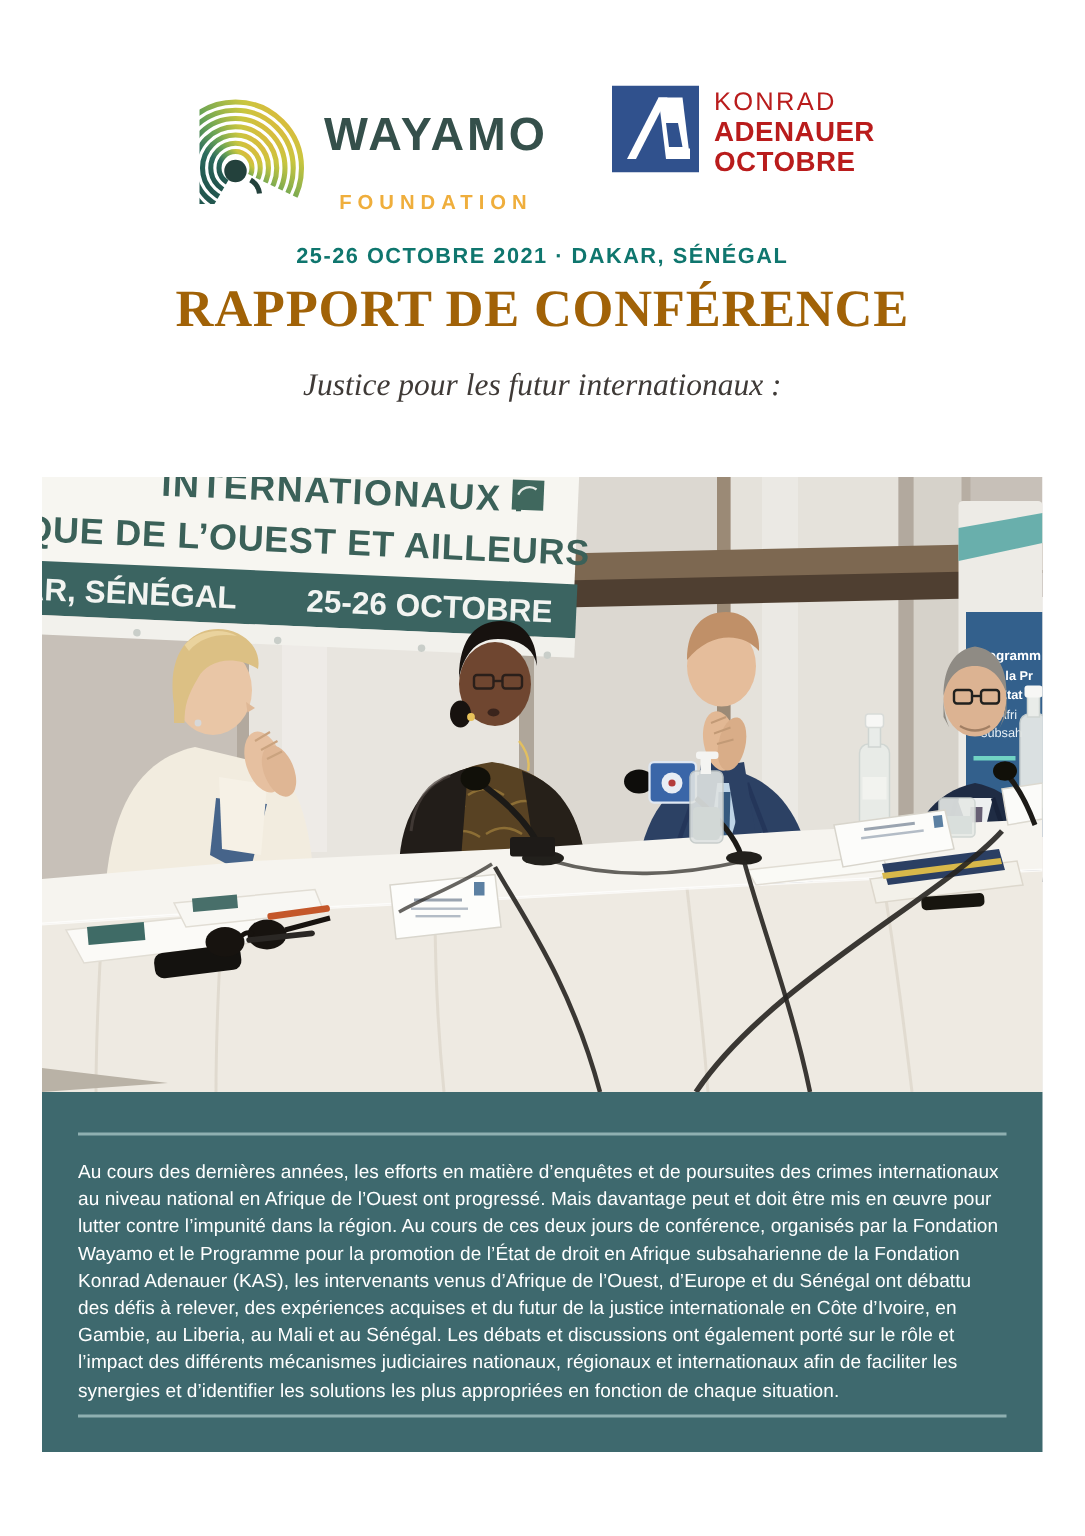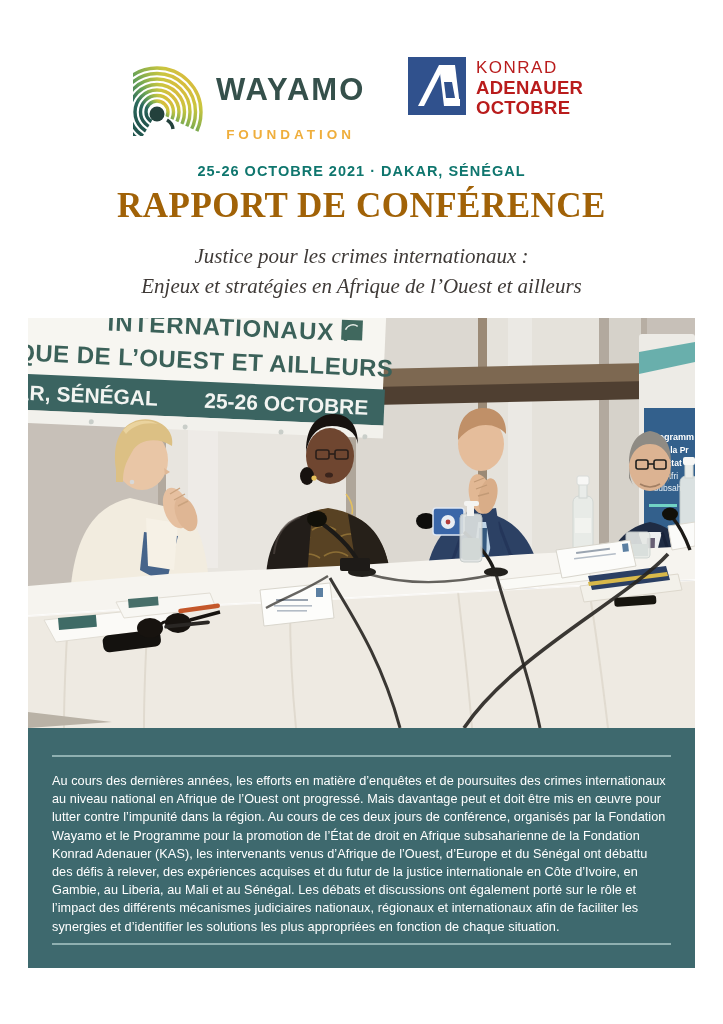--- a/index.html
+++ b/index.html
@@ -100,22 +100,21 @@
       <div class="kas-line2">ADENAUER</div>
       <div class="kas-line3">OCTOBRE</div>
     </div>
   </div>
 
   <div class="dateline">25-26 OCTOBRE 2021 · DAKAR, SÉNÉGAL</div>
 
   <div class="title">RAPPORT DE CONFÉRENCE</div>
 
   <div class="subtitle">
-    <div>Justice pour les crimes internationaux :</div>
-    <div>Enjeux et stratégies en Afrique de l’Ouest et ailleurs</div>
+    <div>Justice pour les futur internationaux :</div>
   </div>
 
   <svg class="photo" viewBox="0 0 667 410" preserveAspectRatio="none">
 
     <g>
       <rect width="667" height="410" fill="#c7c0b8"></rect>
       <rect x="138" width="180" height="262" fill="#e8e5df"></rect>
       <rect x="328" width="122" height="256" fill="#dcd8d1"></rect>
       <rect x="459" width="112" height="252" fill="#e5e2db"></rect>
       <rect x="581" width="34" height="246" fill="#d6d2ca"></rect>

